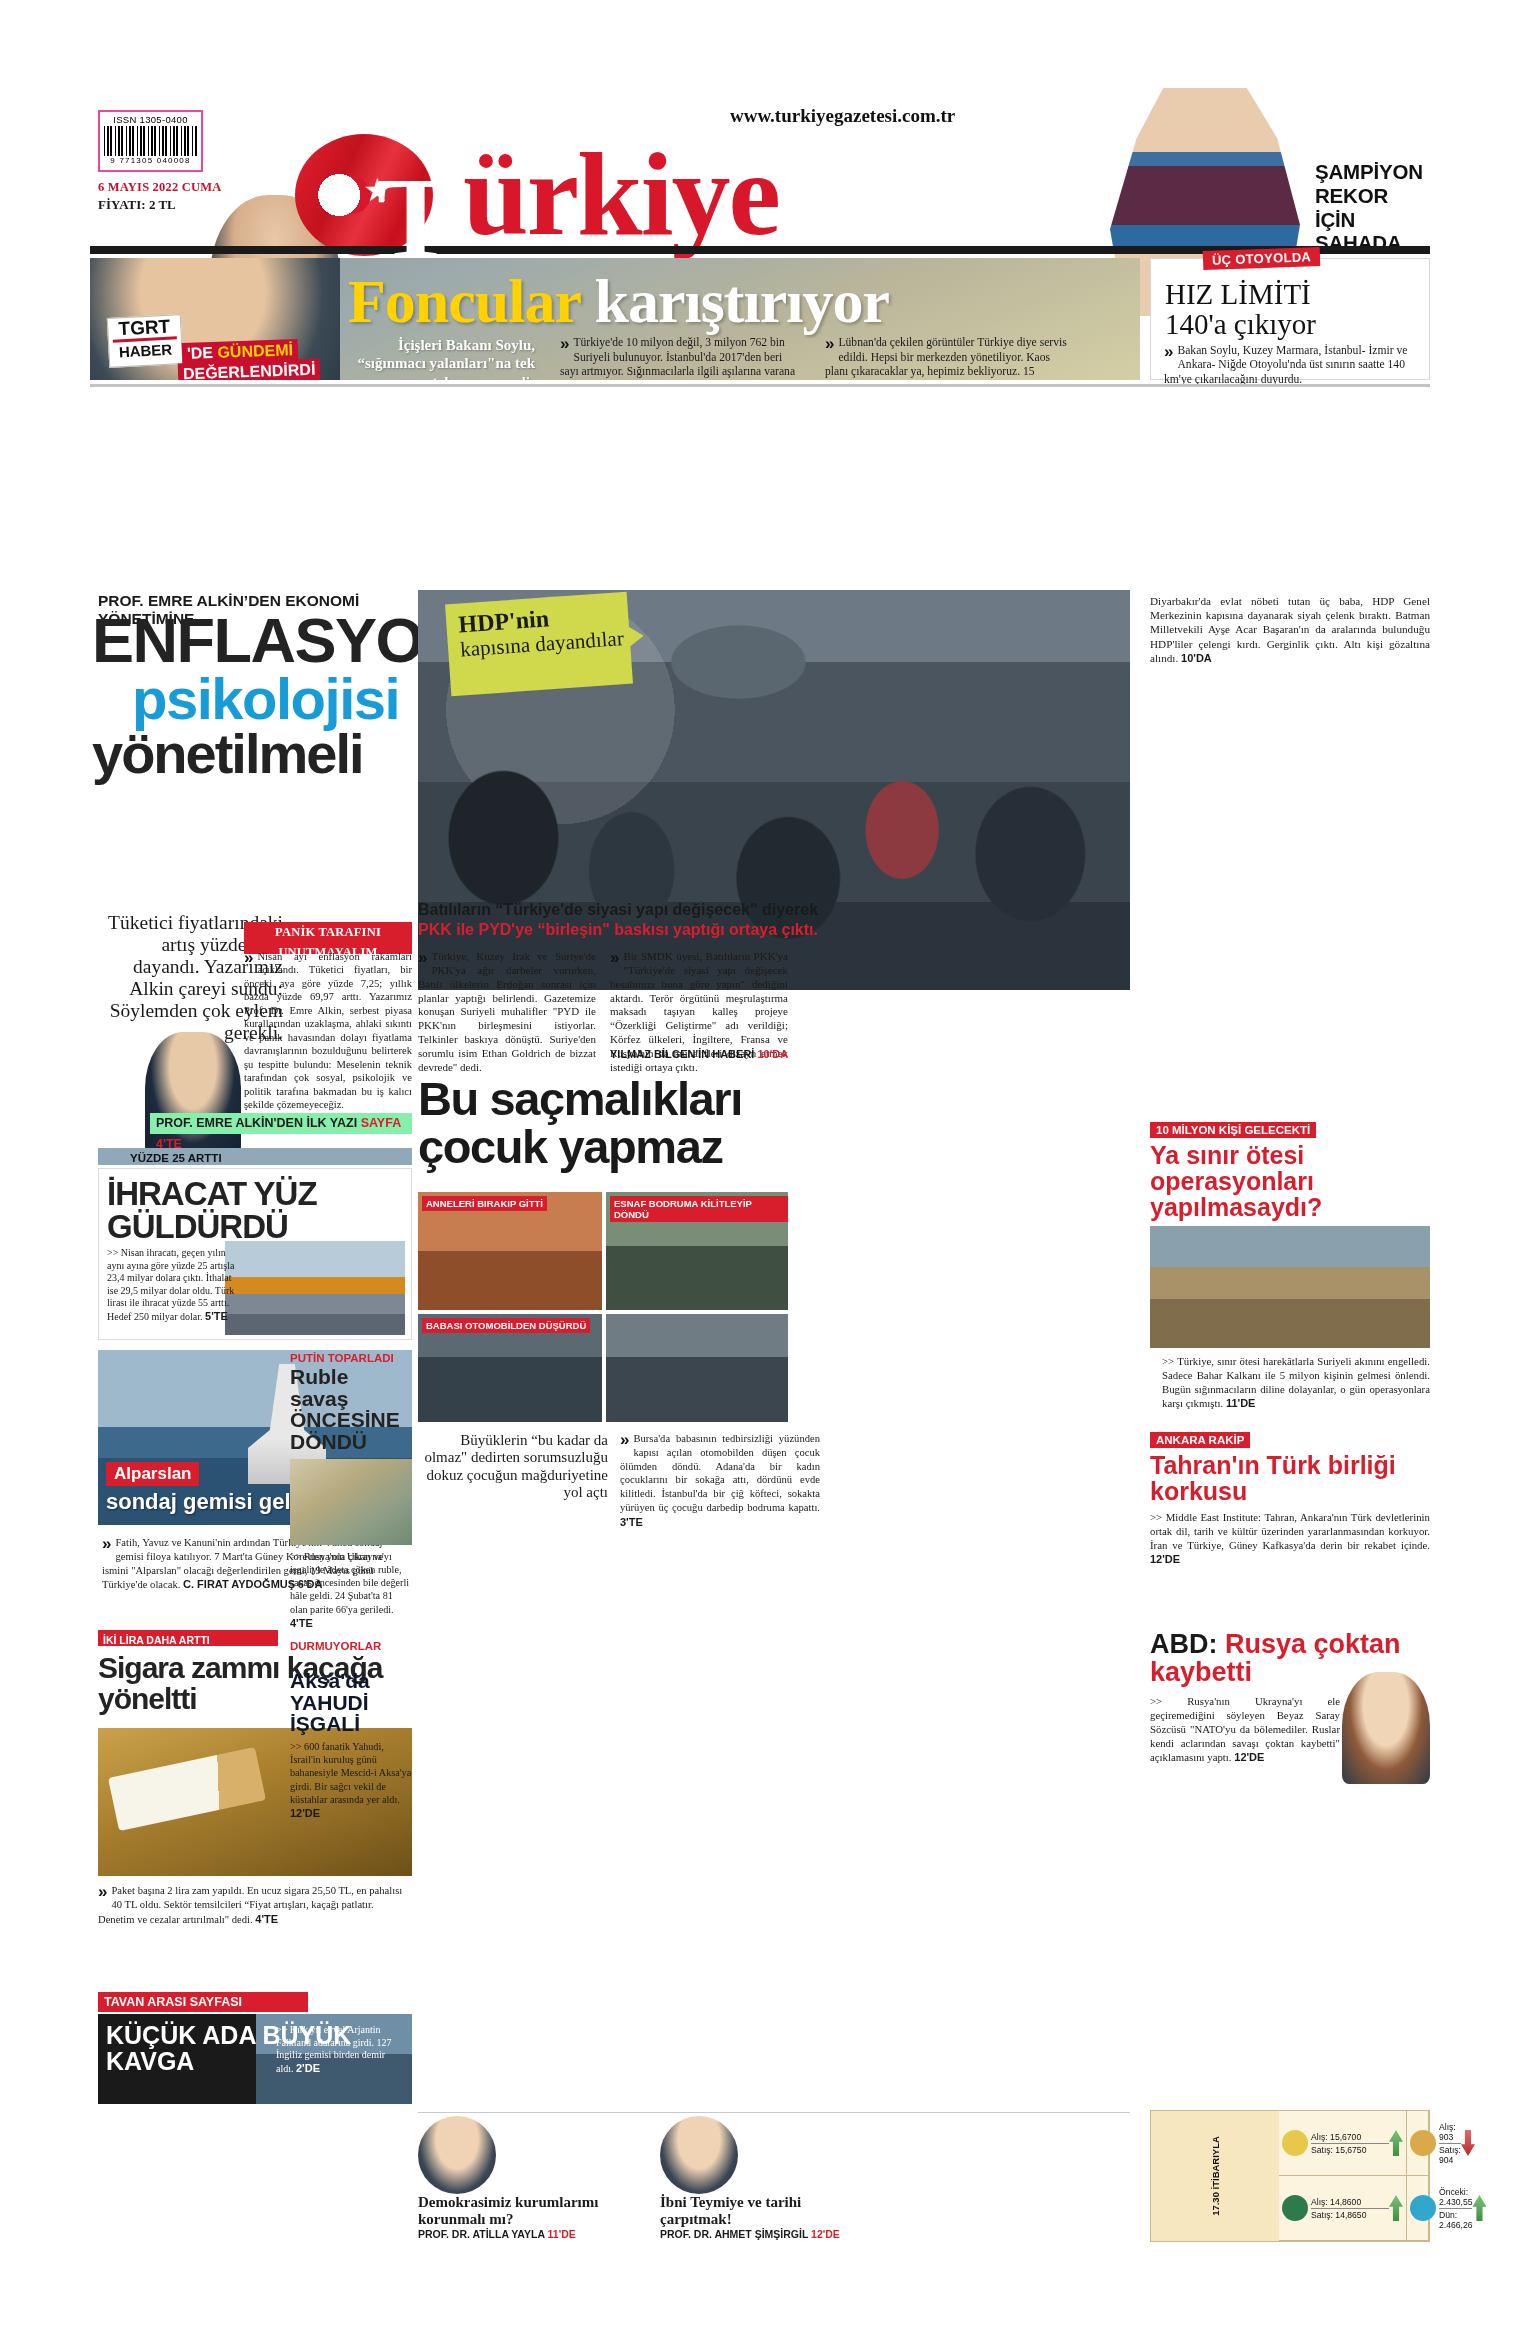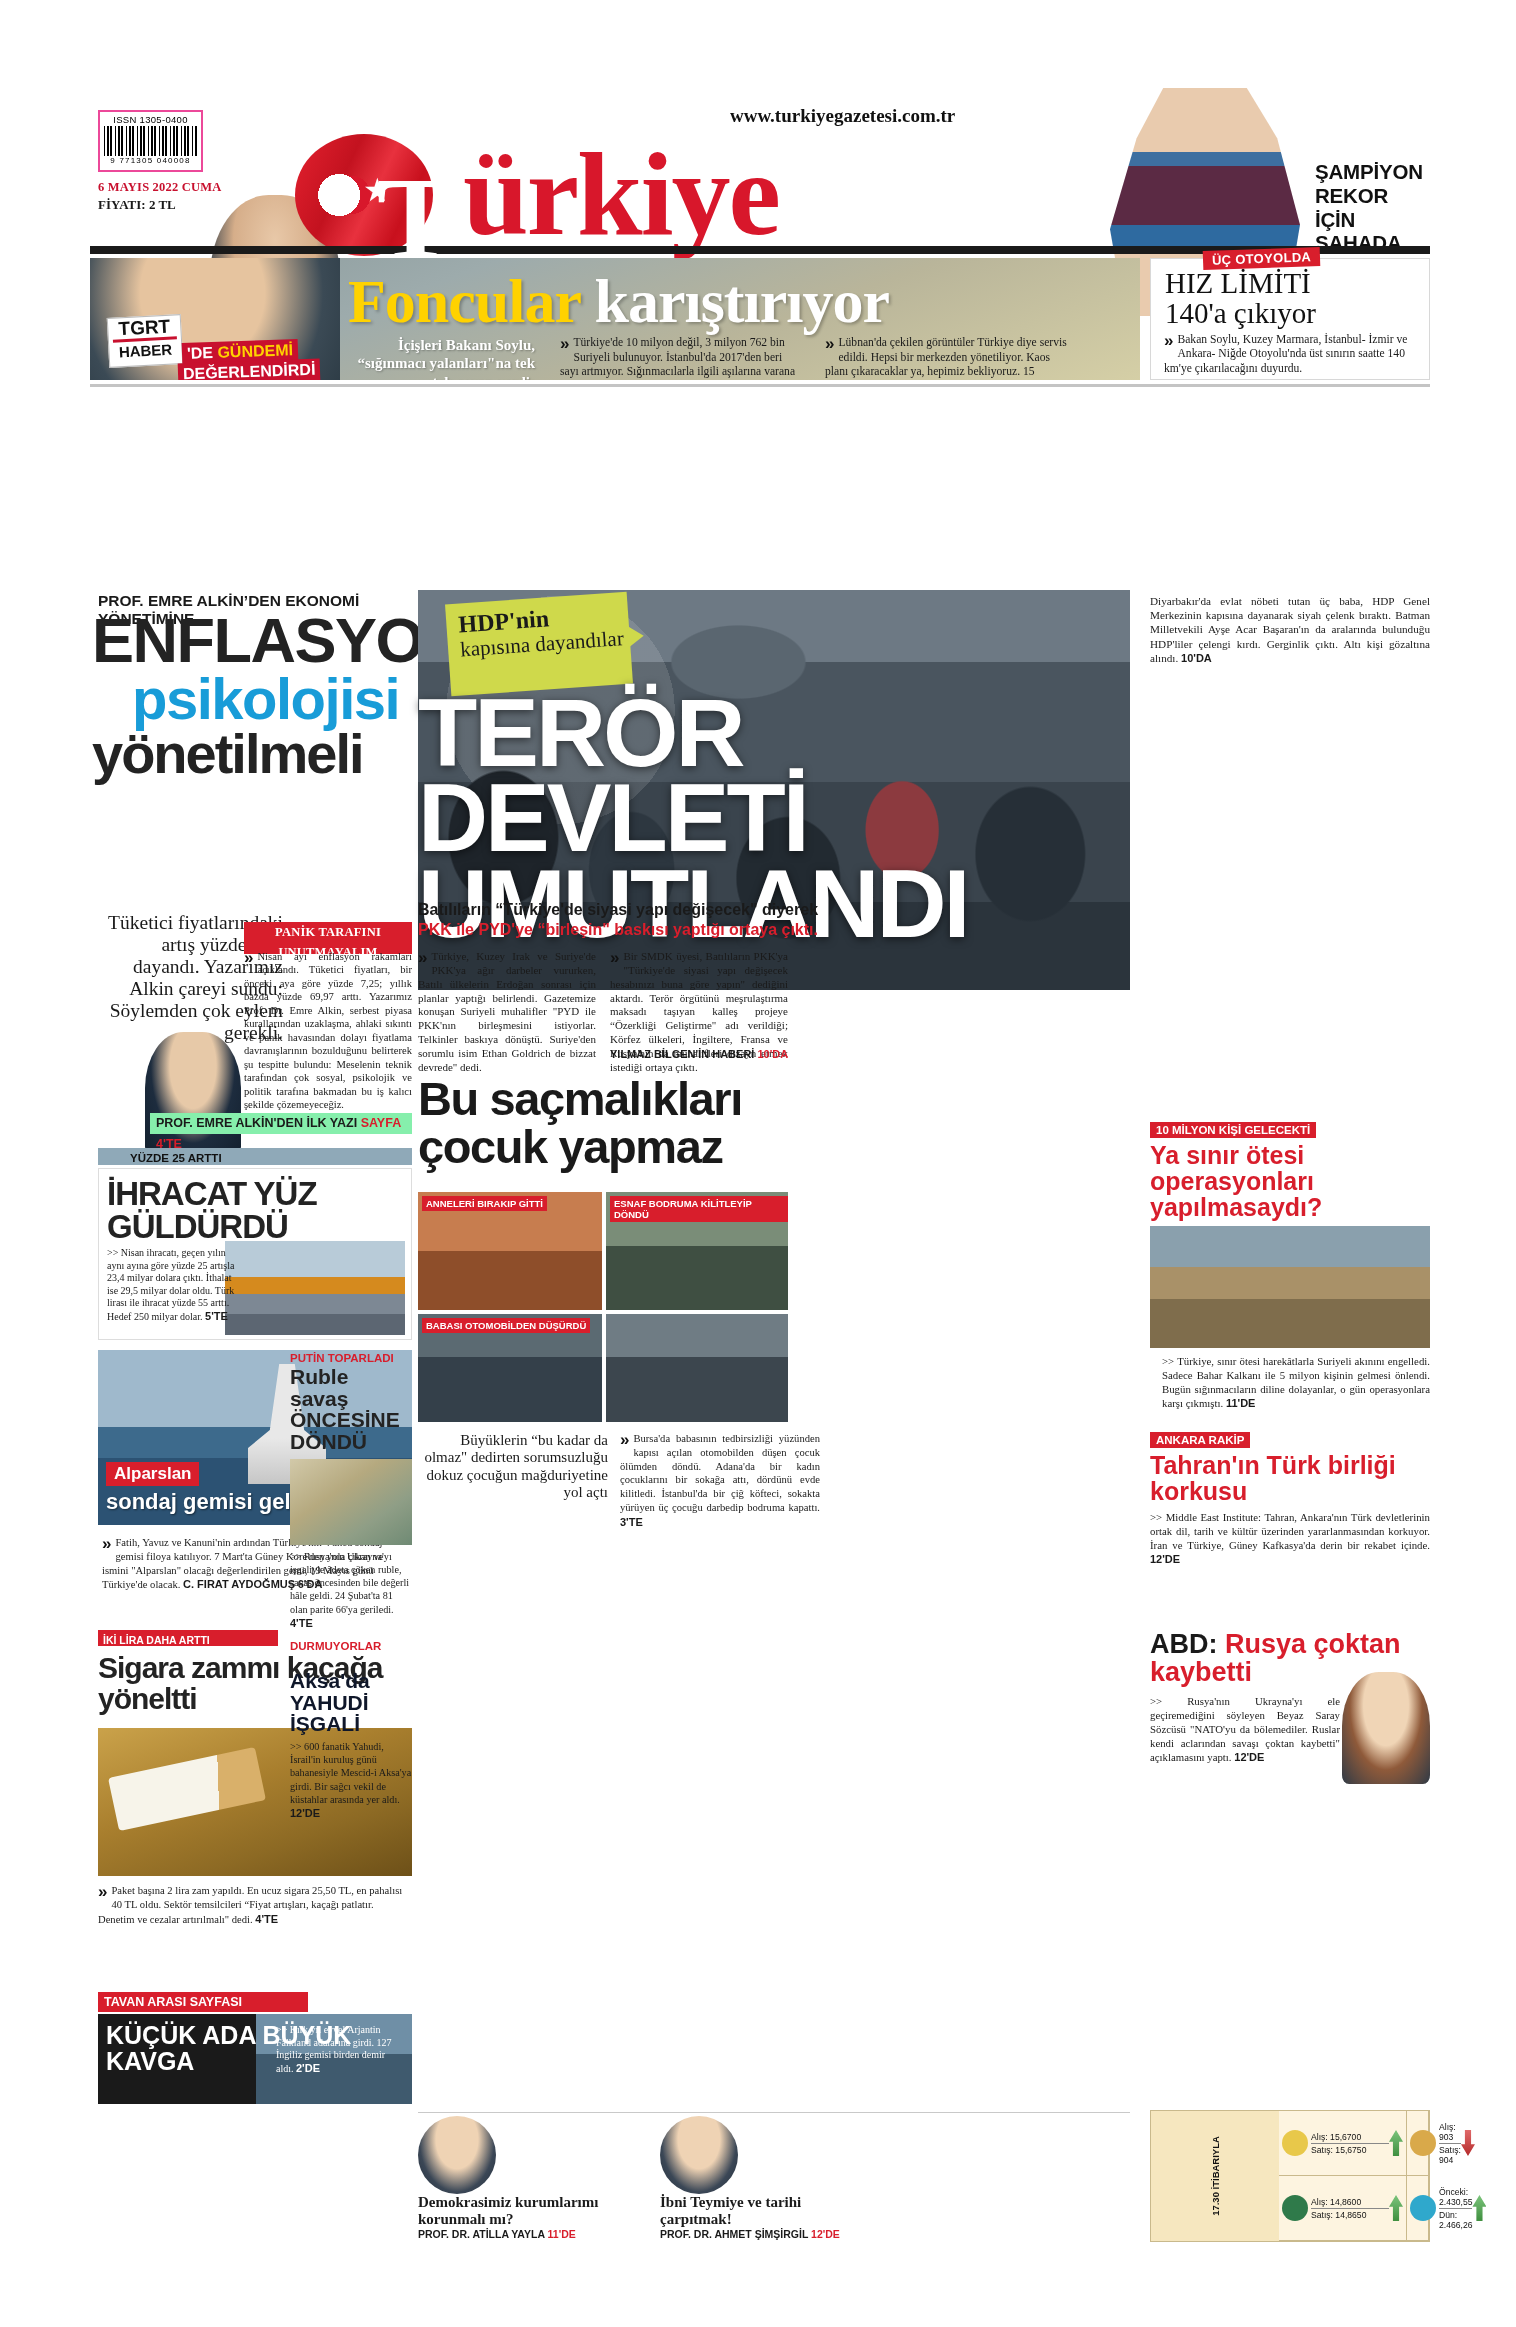--- a/index.html
+++ b/index.html
@@ -127,21 +127,21 @@
   .hiz-box {
     position: absolute; left: 1150px; top: 258px; width: 280px; height: 122px;
     background: #fff; border: 1px solid #d8d8d8;
   }
   .hiz-tag {
     position: absolute; left: 52px; top: -10px; background:#d81e2c; color:#fff;
     font-family:"Liberation Sans", sans-serif; font-weight:bold; font-size: 13px;
     padding: 2px 9px; transform: rotate(-2deg); letter-spacing:.3px;
   }
   .hiz-title {
-    margin: 9px 0 0 14px; font-family:"Liberation Serif", serif; font-size: 29px;
+    margin: 20px 0 0 14px; font-family:"Liberation Serif", serif; font-size: 29px;
     line-height: 1.05; color:#111;
   }
   .hiz-body { margin: 4px 12px 0 13px; font-family:"Liberation Serif",serif; font-size: 11.6px; line-height:1.25; color:#1a1a1a; }
 
   .gray-rule { position:absolute; left:90px; top: 384px; width:1340px; height:3px; background:#c4c4c4; }
 
   
   .kicker-alkin {
     position:absolute; left: 98px; top: 592px; width: 310px;
     font-family:"Liberation Sans",sans-serif; font-weight:bold; font-size: 15.5px; color:#1a1a1a;
@@ -532,24 +532,20 @@
   </div>
   <div class="hdp-callout">
     <div class="l1">HDP'nin</div>
     <div class="l2">kapısına dayandılar</div>
   </div>
   <div class="diyar-col">
     <span>Diyarbakır'da evlat nöbeti tutan üç baba, HDP Genel Merkezinin kapısına dayanarak siyah çelenk bıraktı. Batman Milletvekili Ayşe Acar Başaran'ın da aralarında bulunduğu HDP'liler çelengi kırdı. Gerginlik çıktı. Altı kişi gözaltına alındı.</span>
     <span class="pg">10'DA</span>
   </div>
 
-  <div class="teror-h">
-    <div>TERÖR DEVLETİ</div>
-    <div>UMUTLANDI</div>
-  </div>
   <div class="teror-deck">
     <div>Batılıların “Türkiye'de siyasi yapı değişecek" diyerek</div>
     <div class="red">PKK ile PYD'ye “birleşin" baskısı yaptığı ortaya çıktı.</div>
   </div>
   <div class="teror-cols a">
     <span class="chev">»</span>
     <span>Türkiye, Kuzey Irak ve Suriye'de PKK'ya ağır darbeler vururken, Batılı ülkelerin Erdoğan sonrası için planlar yaptığı belirlendi. Gazetemize konuşan Suriyeli muhalifler "PYD ile PKK'nın birleşmesini istiyorlar. Telkinler baskıya dönüştü. Suriye'den sorumlu isim Ethan Goldrich de bizzat devrede" dedi.</span>
   </div>
   <div class="teror-cols b">
     <span class="chev">»</span>

